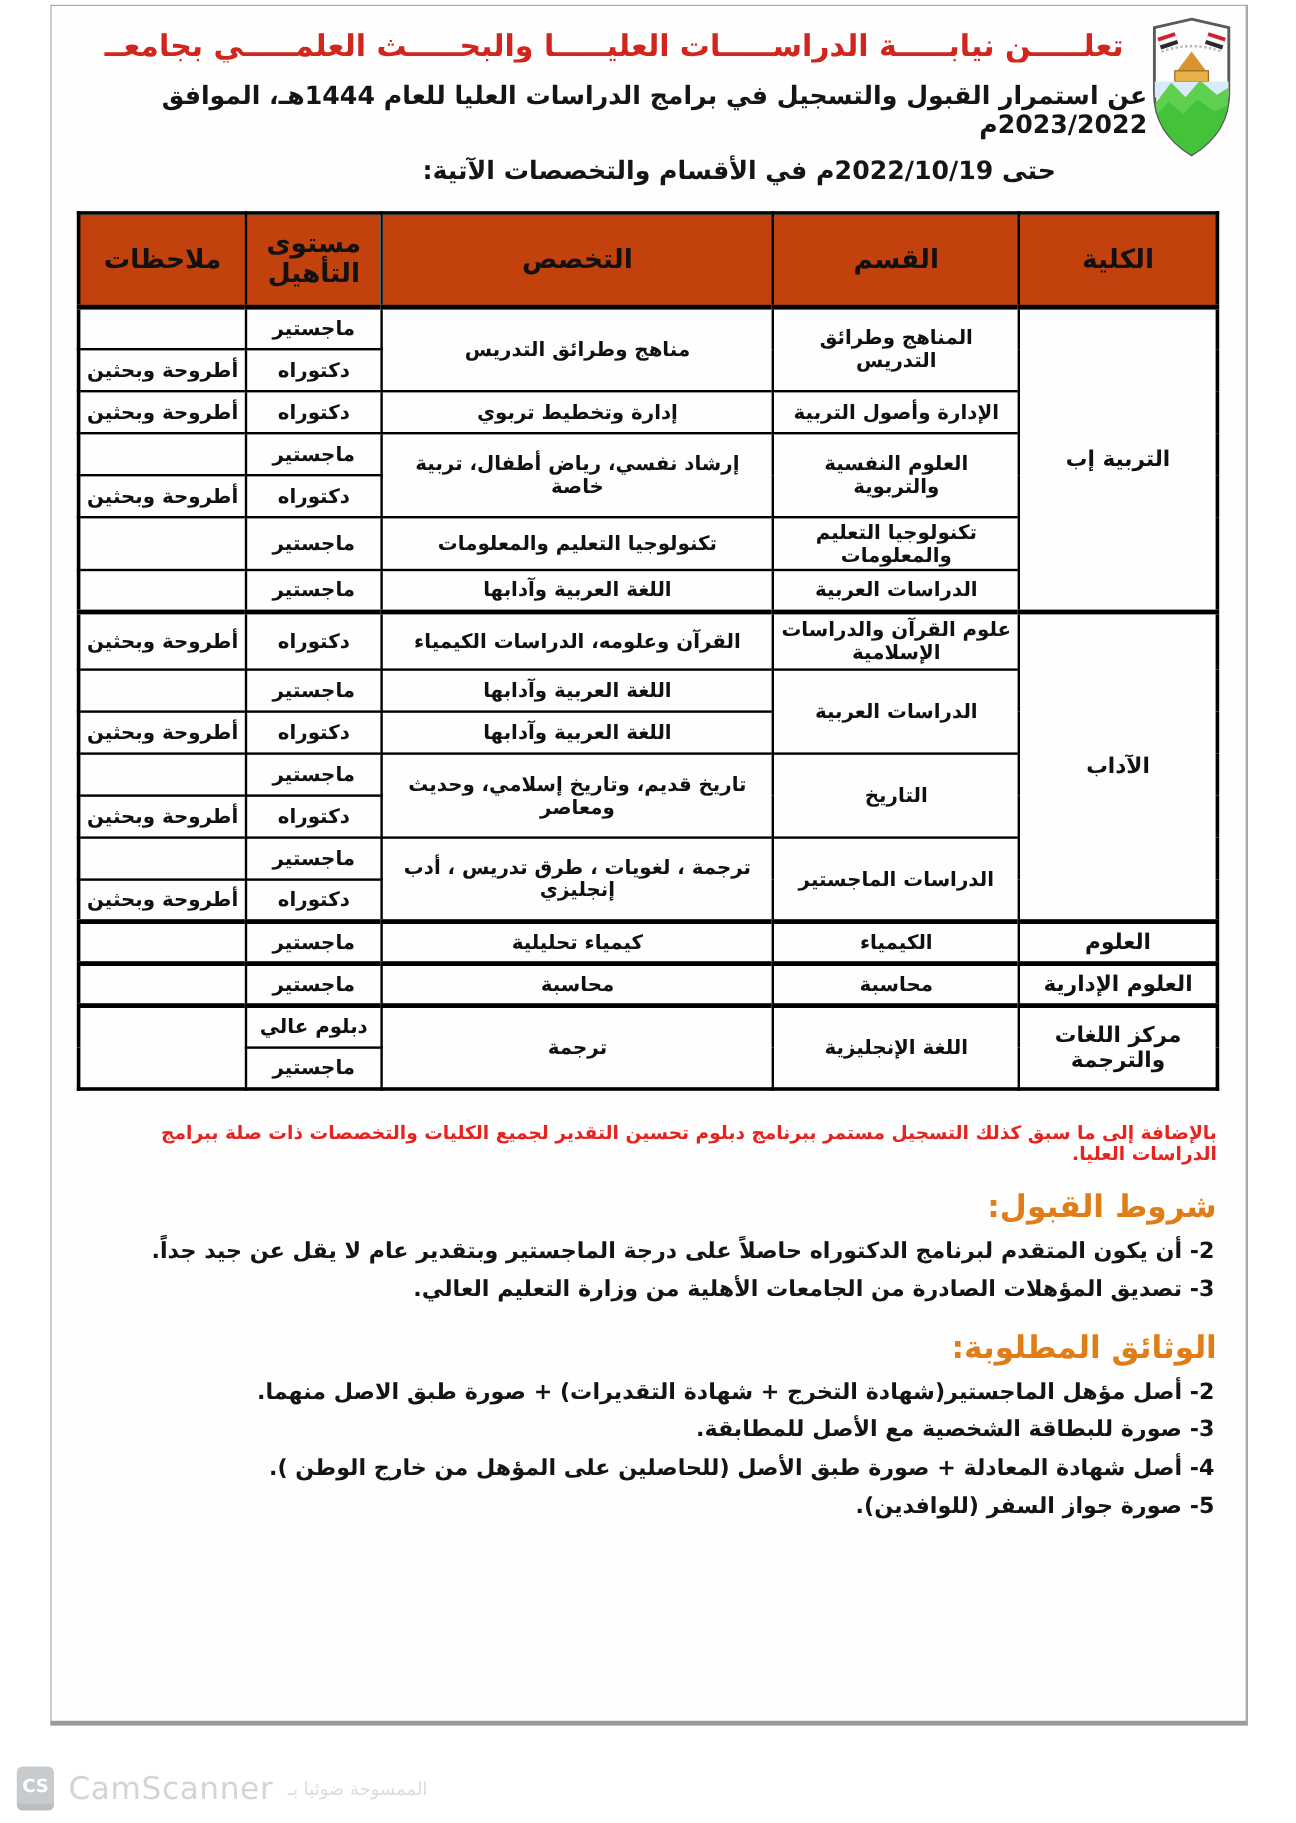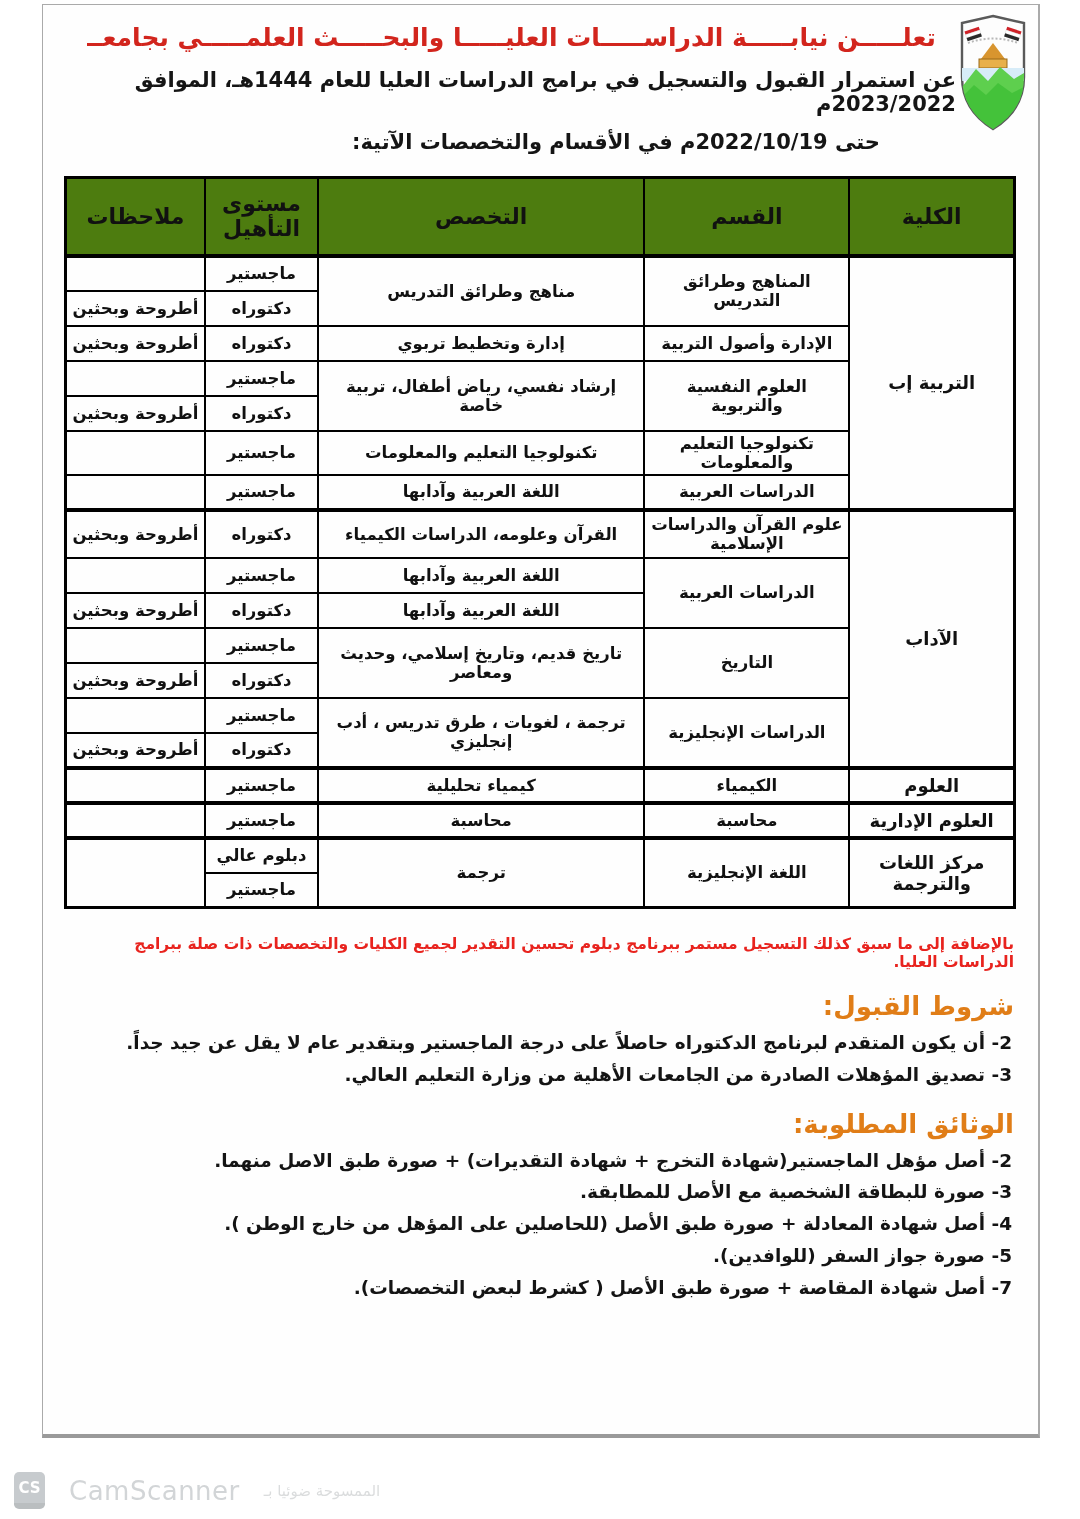--- a/index.html
+++ b/index.html
@@ -63,21 +63,21 @@
   .programs th, .programs td {
     border: 2px solid #000;
     text-align: center;
     vertical-align: middle;
     font-weight: bold;
     color: #111;
     padding: 2px 3px;
     overflow: hidden;
   }
   .programs thead th {
-    background: #4d7c0f;
+    background: #c2410c;
     height: 78px;
     font-size: 22px;
     border-bottom: 4px solid #000;
   }
   .programs tbody tr { height: 35px; }
   .programs tbody tr.tall { height: 48px; }
   .programs tbody td { font-size: 16.5px; }
   .programs td.col-college { font-size: 18px; }
   .programs tr.sec-start td { border-top: 4px solid #000; }
   
@@ -106,21 +106,21 @@
     line-height: 1.5;
     text-align: right;
   }
   
   .cs-footer {
     position: absolute;
     left: 14px; bottom: 10px;
     display: flex;
     flex-direction: row;
     align-items: center;
-    gap: 24px;
+    gap: 12px;
     direction: ltr;
     opacity: 0.9;
   }
   .cs-badge {
     width: 31px; height: 37px;
     background: #c2c6c9;
     border-radius: 5px;
     color: #ffffff;
     font-size: 15px;
     font-weight: bold;
@@ -254,21 +254,21 @@
           <td rowspan="2" class="col-dept">التاريخ</td>
           <td rowspan="2" class="col-spec">تاريخ قديم، وتاريخ إسلامي، وحديث ومعاصر</td>
           <td class="col-level">ماجستير</td>
           <td class="col-notes"></td>
         </tr>
         <tr>
           <td class="col-level">دكتوراه</td>
           <td class="col-notes">أطروحة وبحثين</td>
         </tr>
         <tr>
-          <td rowspan="2" class="col-dept">الدراسات الإنجليزية</td>
+          <td rowspan="2" class="col-dept">الدراسات الماجستير</td>
           <td rowspan="2" class="col-spec">ترجمة ، لغويات ، طرق تدريس ، أدب إنجليزي</td>
           <td class="col-level">ماجستير</td>
           <td class="col-notes"></td>
         </tr>
         <tr>
           <td class="col-level">دكتوراه</td>
           <td class="col-notes">أطروحة وبحثين</td>
         </tr>
         <tr class="sec-start">
           <td class="col-college">العلوم</td>
@@ -304,21 +304,20 @@
     <p>2- أن يكون المتقدم لبرنامج الدكتوراه حاصلاً على درجة الماجستير وبتقدير عام لا يقل عن  جيد جداً.</p>
     <p>3- تصديق المؤهلات الصادرة من الجامعات الأهلية من وزارة التعليم العالي.</p>
   </div>
 
   <div class="sec-heading">الوثائق المطلوبة:</div>
   <div class="list">
     <p>2- أصل مؤهل الماجستير(شهادة التخرج + شهادة التقديرات) + صورة طبق الاصل منهما.</p>
     <p>3- صورة للبطاقة الشخصية مع الأصل للمطابقة.</p>
     <p>4- أصل شهادة المعادلة + صورة طبق الأصل (للحاصلين على المؤهل من  خارج الوطن ).</p>
     <p>5- صورة جواز السفر (للوافدين).</p>
-    <p>7- أصل شهادة المقاصة + صورة طبق الأصل ( كشرط لبعض التخصصات).</p>
   </div>
 
 </div>
 
 <div class="cs-footer">
   <div class="cs-badge">CS</div>
   <div class="cs-brand">CamScanner</div>
   <div class="cs-arabic">الممسوحة ضوئيا بـ</div>
 </div>
 

